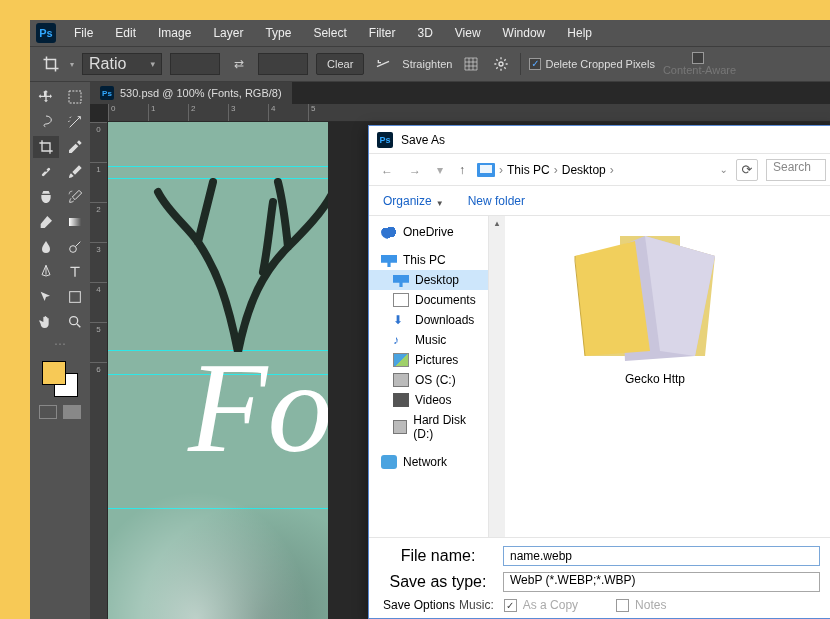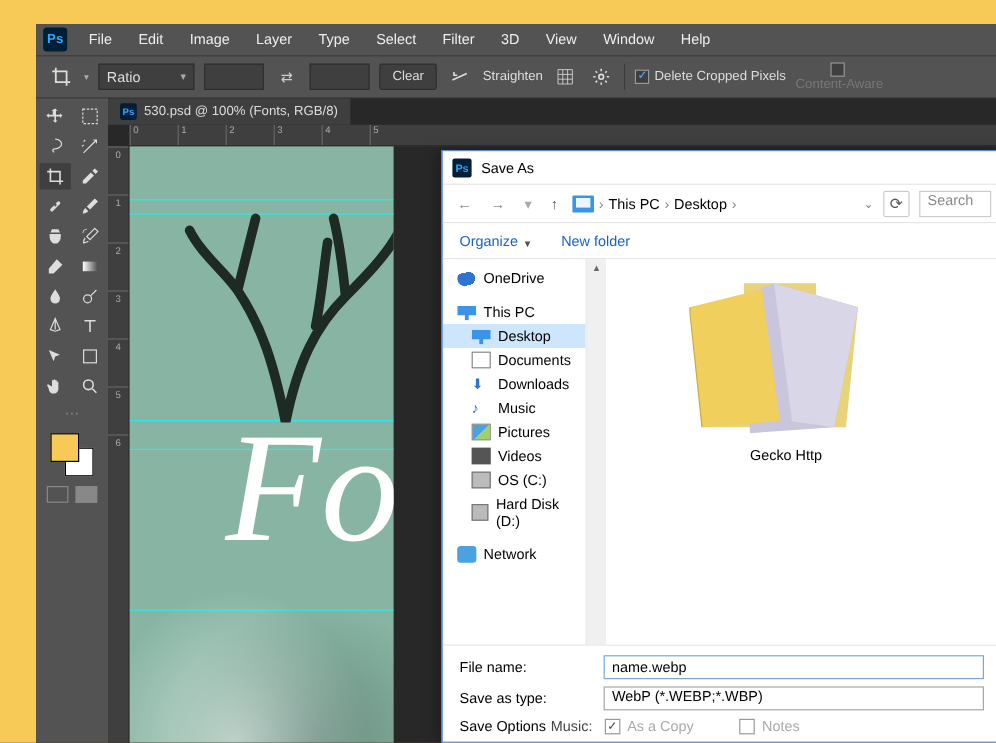--- a/index.html
+++ b/index.html
@@ -4,21 +4,21 @@
 <style>
   * { box-sizing: border-box; margin: 0; padding: 0; font-family: "Segoe UI", Tahoma, sans-serif; }
   body { background: #f7c956; width: 830px; height: 619px; overflow: hidden; position: relative; }
   .ps-window { position: absolute; left: 30px; top: 20px; right: 0; bottom: 0; background: #535353; display: flex; flex-direction: column; color: #e8e8e8; font-size: 12px; }
   
   .menu-bar { height: 26px; background: #535353; display: flex; align-items: center; padding: 0 6px; gap: 2px; }
   .ps-logo { width: 20px; height: 20px; background:#001e36; color:#31a8ff; font-weight:700; font-size:11px; display:flex; align-items:center; justify-content:center; border-radius:3px; margin-right:6px;}
   .menu-item { padding: 4px 10px; cursor:default; color:#eee; }
   
   .opt-bar { height: 36px; background:#535353; border-top:1px solid #3d3d3d; border-bottom:1px solid #3d3d3d; display:flex; align-items:center; padding:0 10px; gap:8px; }
-  .opt-select { background:#3f3f3f; border:1px solid #2e2e2e; color:#ddd; height:22px; padding:0 20px 0 6px; font-size:12px; position:relative; min-width:80px; display:flex; align-items:center;}
+  .opt-select { background:#3f3f3f; border:1px solid #2e2e2e; color:#ddd; height:22px; padding:0 20px 0 6px; font-size:16px; position:relative; min-width:80px; display:flex; align-items:center;}
   .opt-select::after{content:"▾"; position:absolute; right:6px; font-size:9px; color:#aaa;}
   .opt-input { background:#3f3f3f; border:1px solid #2e2e2e; height:22px; width:50px;}
   .opt-btn { background:#3f3f3f; border:1px solid #2e2e2e; color:#ddd; height:22px; padding:0 10px; font-size:11px; display:flex; align-items:center; border-radius:2px;}
   .opt-icon { width:22px; height:22px; display:flex; align-items:center; justify-content:center; color:#ccc;}
   .divider { width:1px; height:22px; background:#3d3d3d;}
   .checkbox { width:12px; height:12px; border:1px solid #999; display:inline-block; vertical-align:middle; margin-right:4px; background:#3f3f3f;}
   .checkbox.checked::after{content:"✓"; color:#5aa9ff; font-size:10px; line-height:10px; display:block; text-align:center;}
   .opt-label { font-size:11px; color:#ddd; display:flex; align-items:center;}
   .opt-label.dis { color:#777;flex-direction:column;}
   
@@ -71,21 +71,21 @@
   .ico.vid{background:#555;}
   .ico.disk{background:#bbb; border:1px solid #777;}
   .ico.net{background:#4aa3e0; border-radius:3px;}
   .scroll-gutter{width:16px; background:#f0f0f0; display:flex; flex-direction:column; align-items:center;}
   .scroll-gutter .ar{font-size:9px;color:#666; padding:2px 0;}
   .dlg-content{flex:1; position:relative; background:#fff;}
   .big-folder{position:absolute; left:60px; top:10px; width:180px;}
   .big-folder svg{width:160px; height:140px;}
   .big-folder .cap{text-align:center; font-size:12px; margin-top:6px;}
   .dlg-fields{border-top:1px solid #e5e5e5; padding:8px 14px 2px; display:grid; grid-template-columns:120px 1fr; row-gap:6px; align-items:center;}
-  .dlg-fields label{font-size:12px; text-align:left; padding-right:10px;}
+  .dlg-fields label{font-size:16px; text-align:center; padding-right:10px;}
   .fld{border:1px solid #7aa7d9; height:20px; padding:0 6px; font-size:12px; width:100%; background:#fff;}
   .fld.sel{border:1px solid #a7a7a7;}
   .dlg-options{padding:4px 14px 6px; font-size:12px; display:flex; gap:30px;}
   .optcol{display:flex; flex-direction:row; gap:4px;}
   .optcol .hdr{font-weight:400;}
   .chk{display:flex; align-items:center; gap:6px; color:#666;}
   .chk.dis{color:#aaa;}
   .cbox{width:13px;height:13px;border:1px solid #999;display:inline-block;background:#fff;}
   .cbox.checked::after{content:"✓";color:#444;font-size:10px;display:block;line-height:11px;text-align:center;}
   .cbox.blue.checked::after{color:#1862c7;}
@@ -374,26 +374,26 @@
           </div>
         <div class="tree-item child">
             <span class="ico music">♪</span>
             <span>Music</span>
           </div>
         <div class="tree-item child">
             <span class="ico pic"></span>
             <span>Pictures</span>
           </div>
         <div class="tree-item child">
+            <span class="ico disk"></span>
+            <span>OS (C:)</span>
+          </div>
+        <div class="tree-item child">
             <span class="ico vid"></span>
             <span>Videos</span>
-          </div>
-        <div class="tree-item child">
-            <span class="ico disk"></span>
-            <span>OS (C:)</span>
           </div>
         <div class="tree-item child">
             <span class="ico disk"></span>
             <span>Hard Disk (D:)</span>
           </div>
         <div class="tree-item sep">
             <span class="ico net"></span>
             <span>Network</span>
           </div>
       </div>

